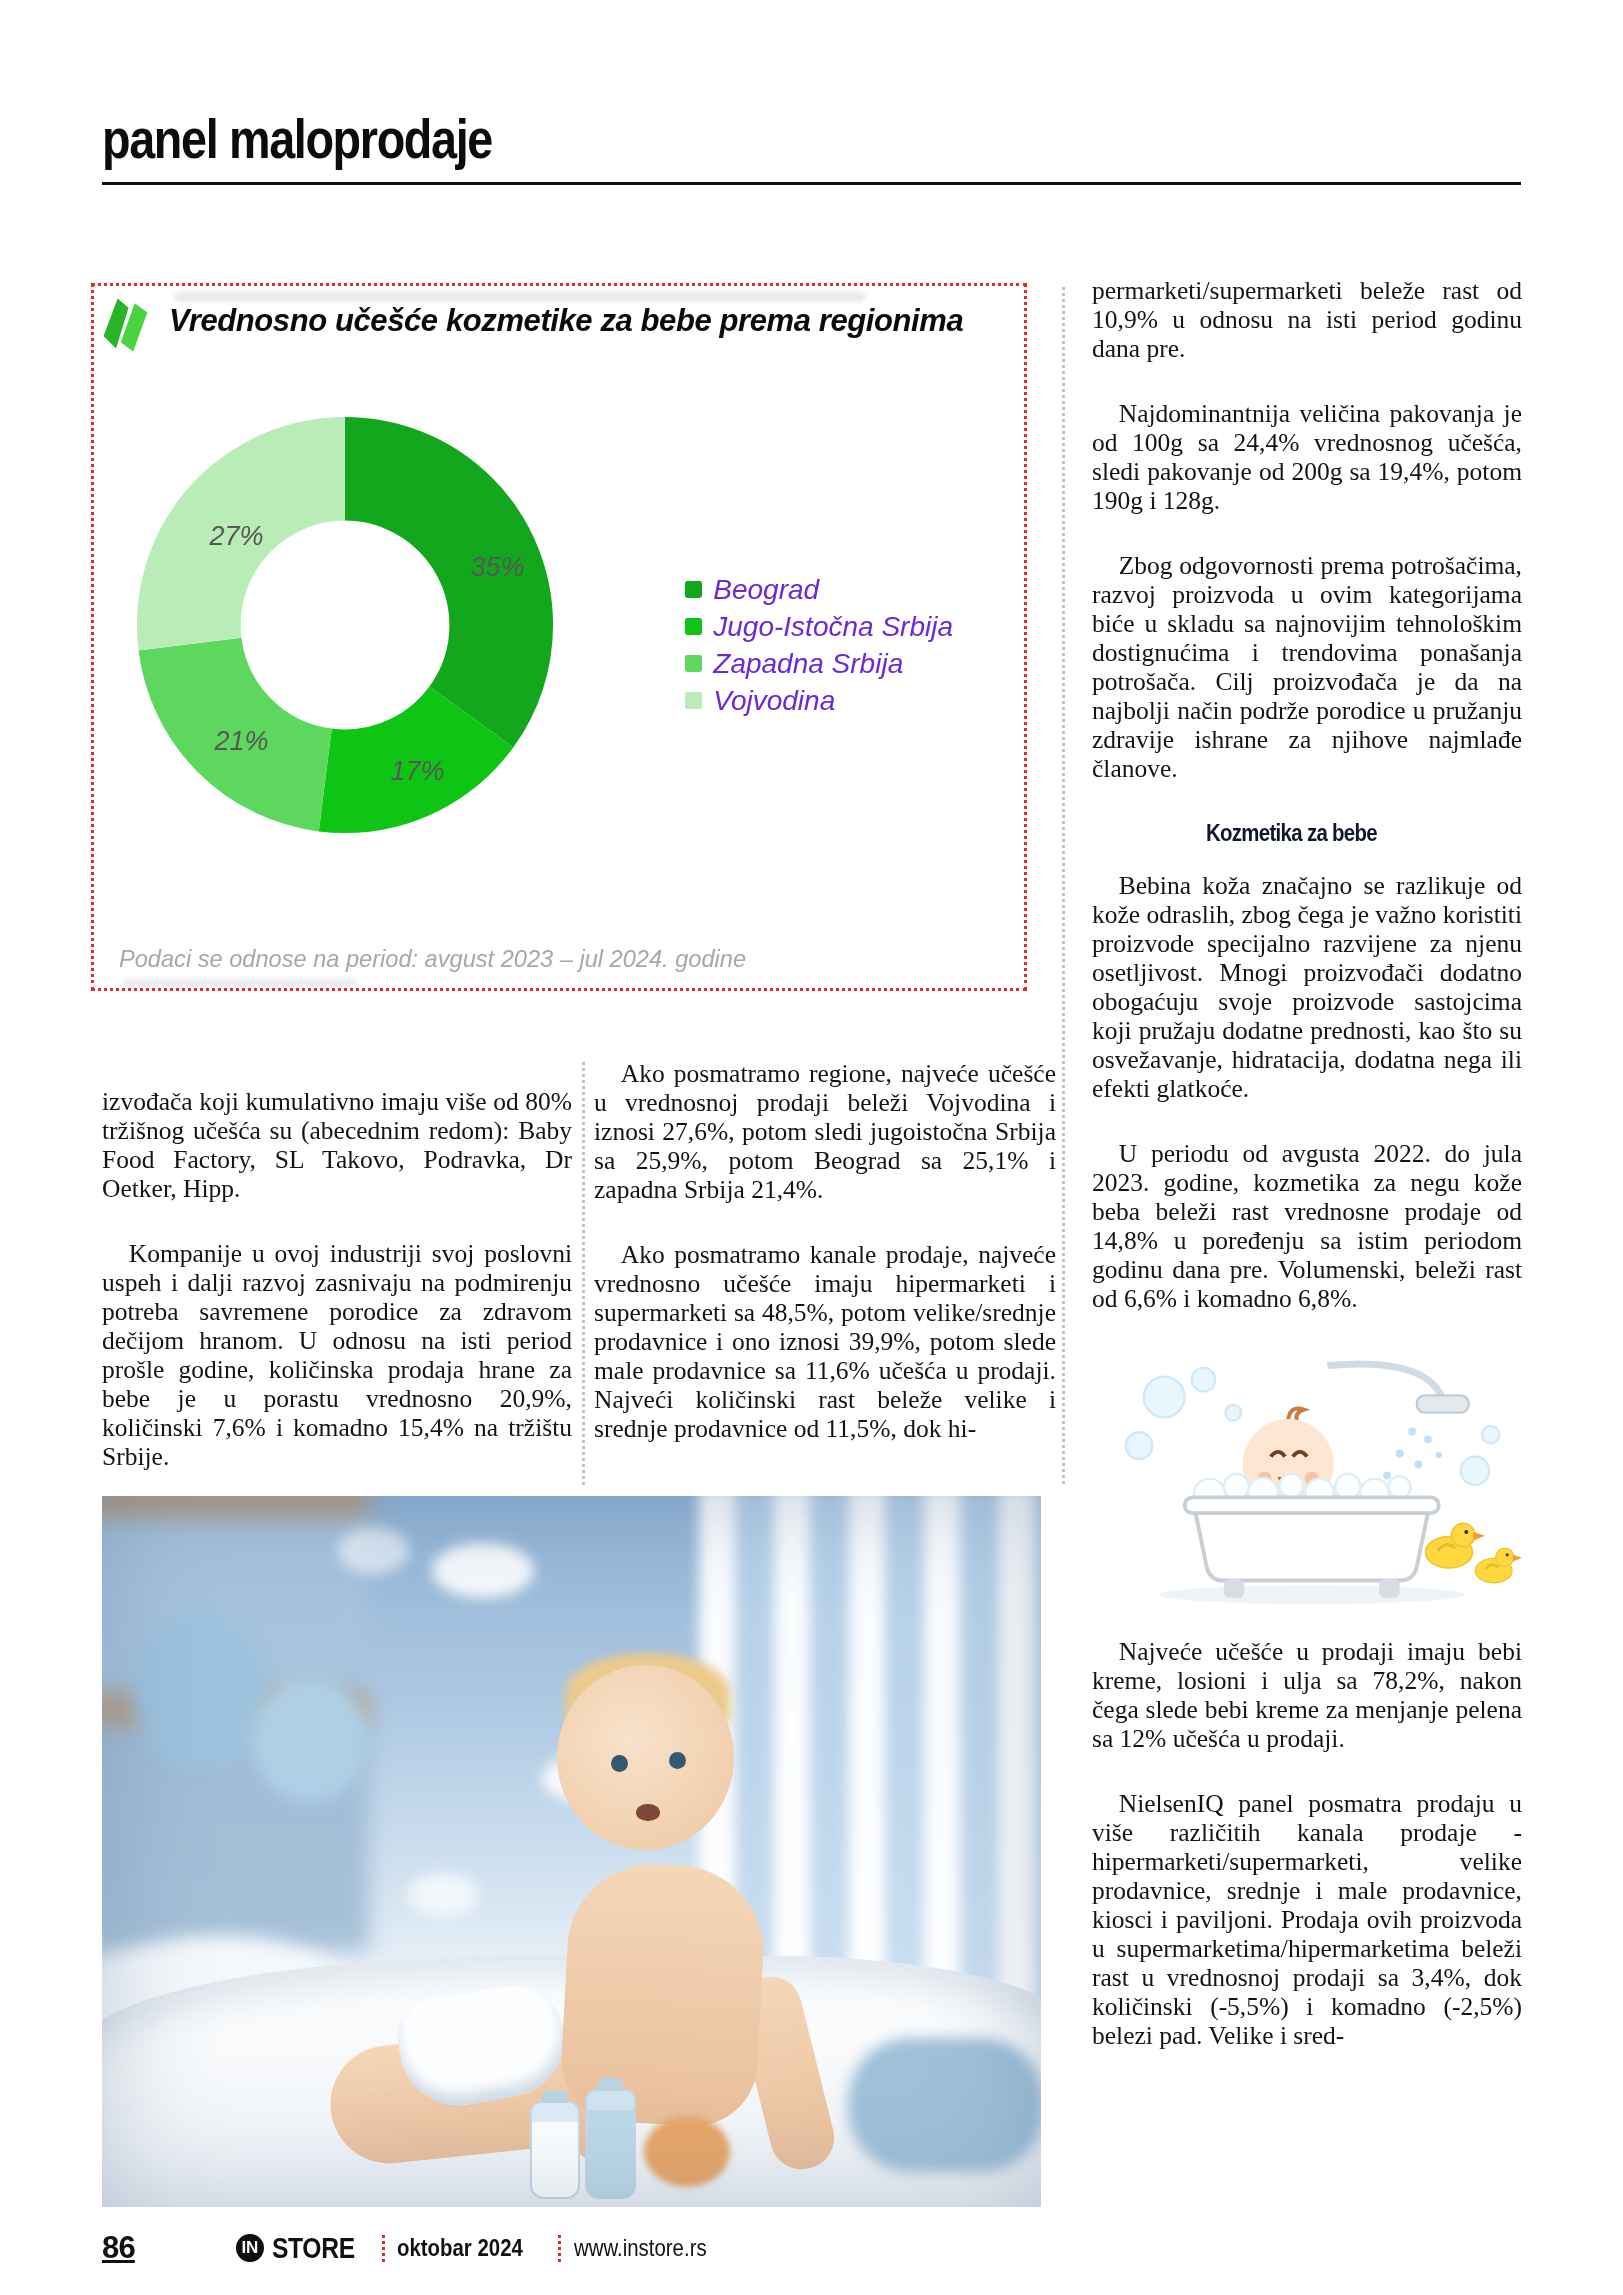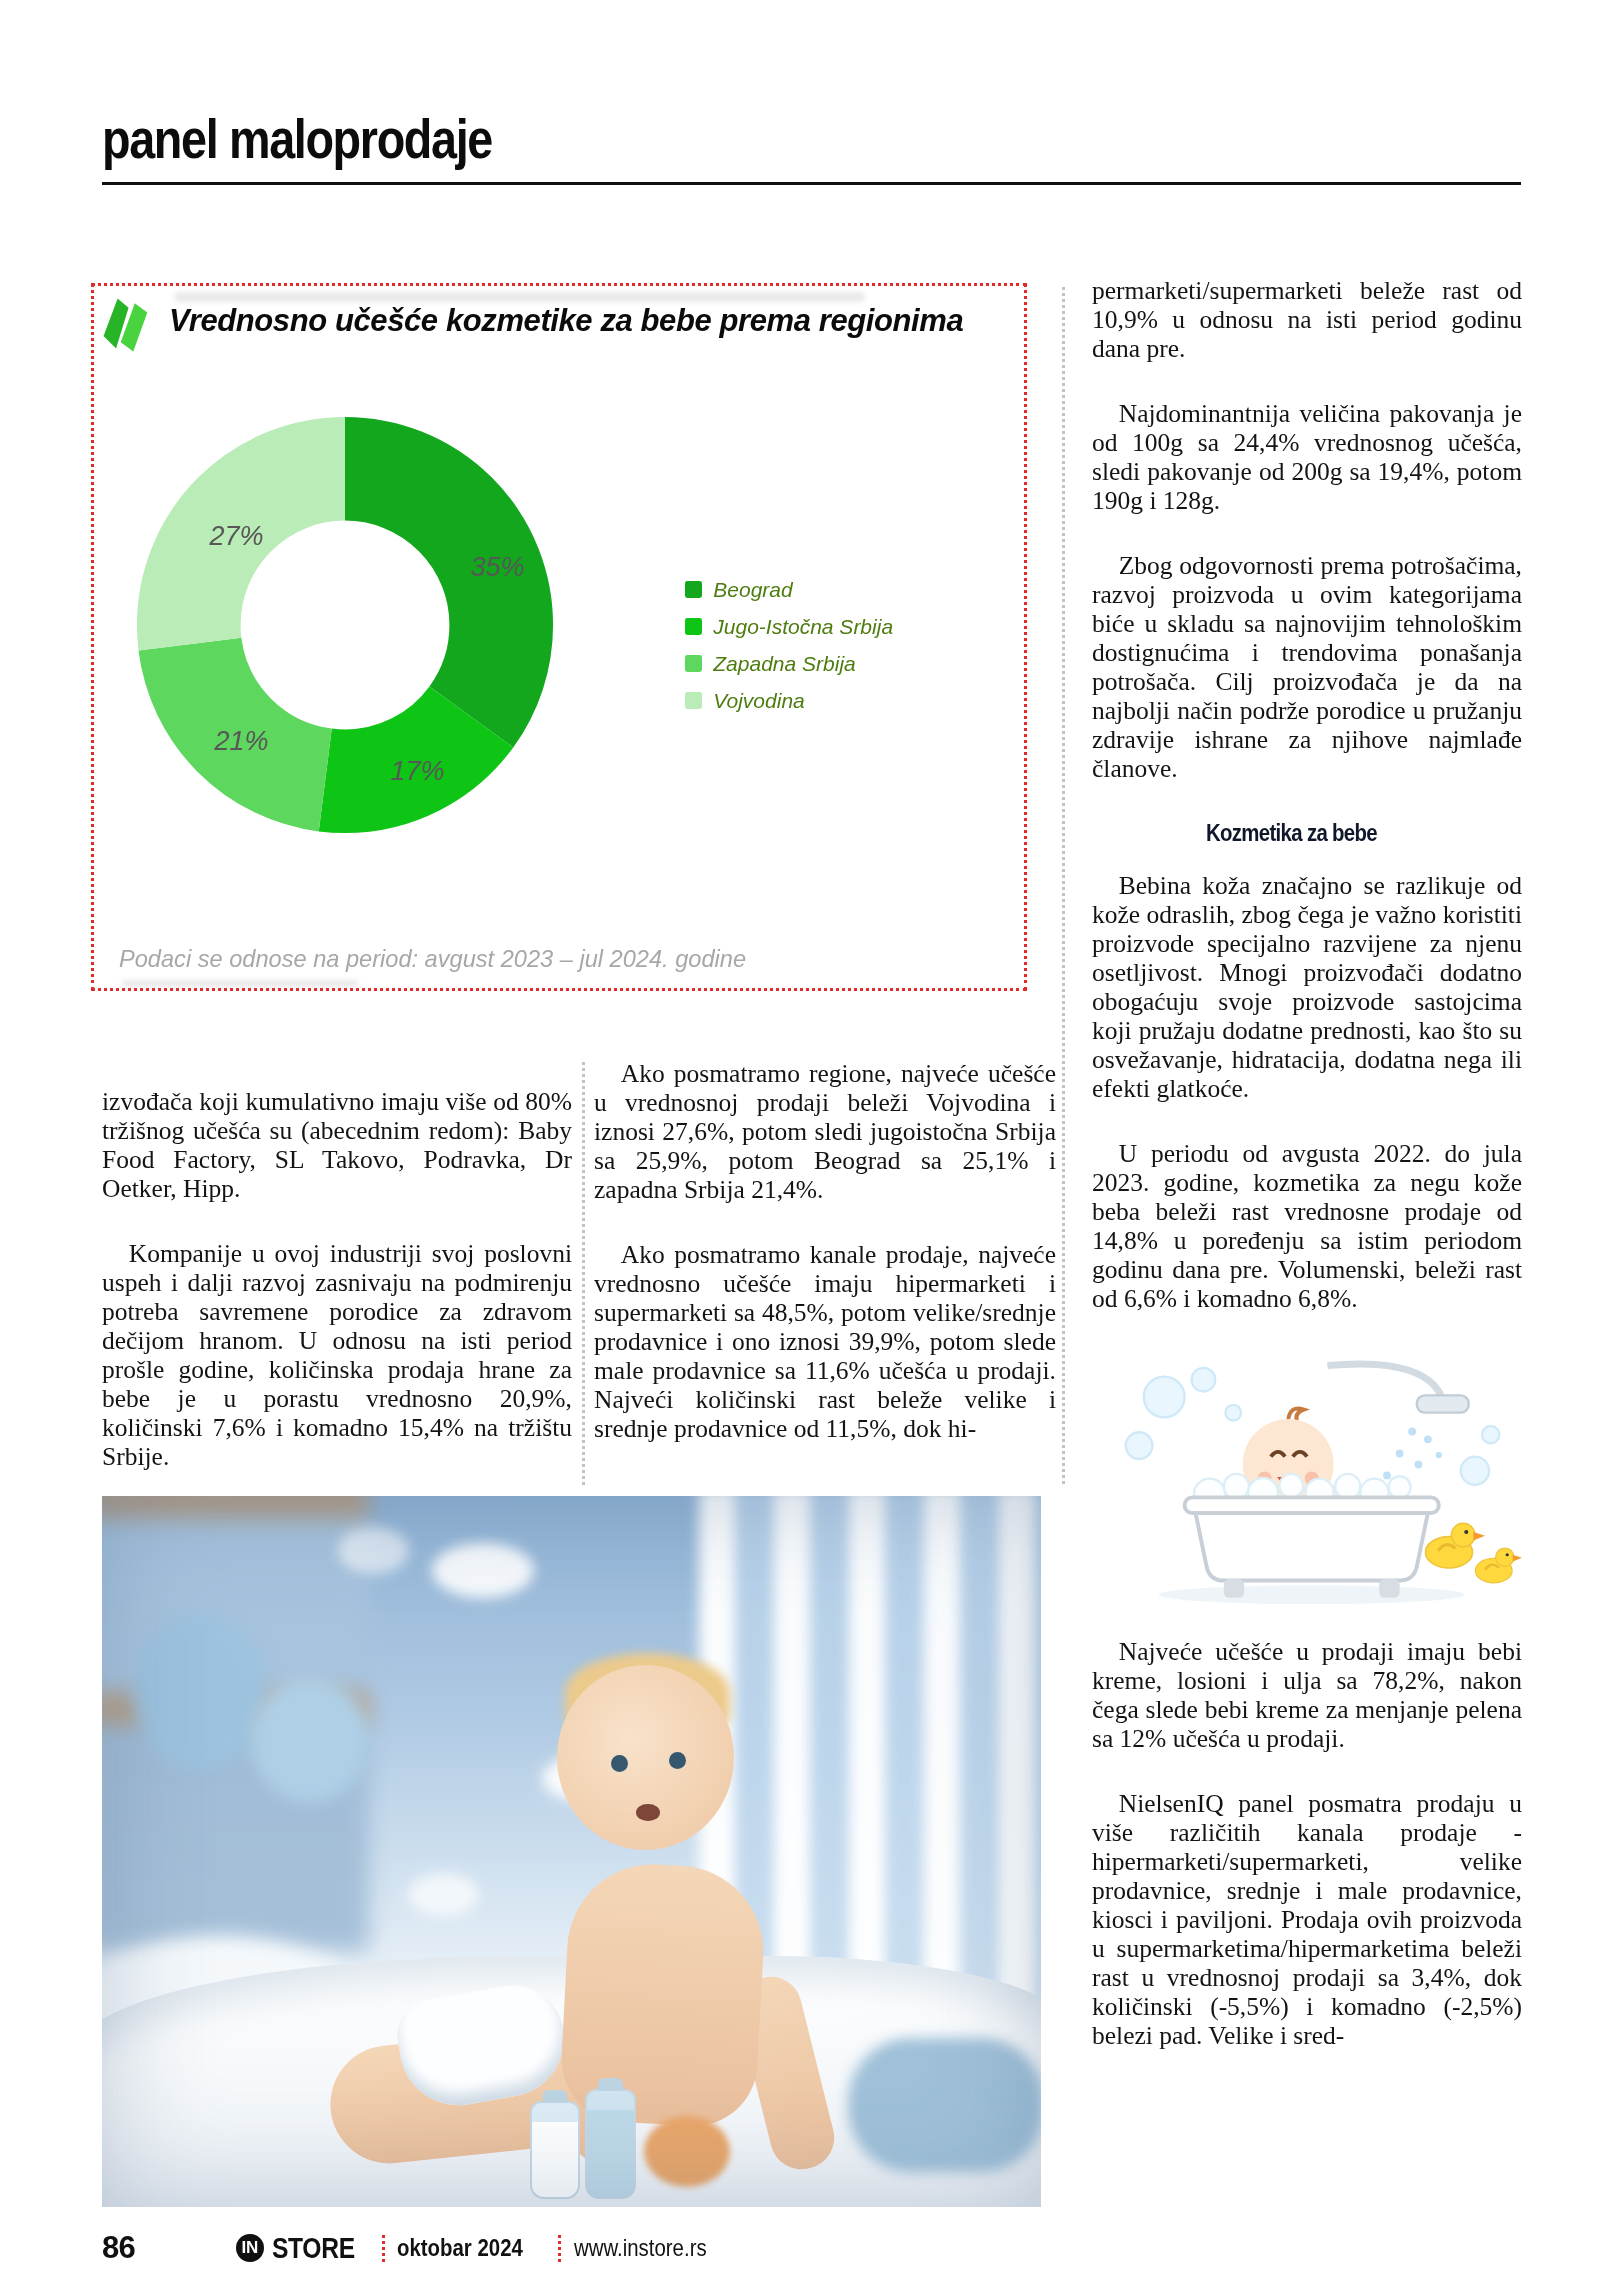--- a/index.html
+++ b/index.html
@@ -26,21 +26,21 @@
   #donut-svg{width:100%;height:100%;}
   .slice-label{position:absolute;width:79px;text-align:center;
     font-family:"Liberation Sans",sans-serif;font-size:27px;color:#575757;}
   #lbl-beograd{left:364px;top:266px;}
   #lbl-jugo{left:284px;top:470px;}
   #lbl-zapadna{left:108px;top:440px;}
   #lbl-vojvodina{left:103px;top:235px;}
   #legend{position:absolute;left:591px;top:292px;}
   .legend-item{display:flex;align-items:center;height:23.6px;margin-bottom:13.4px;}
   .legend-marker{width:17.3px;height:17.3px;border-radius:2.4px;margin-right:11px;flex:none;}
-  .legend-text{font-family:"Liberation Sans",sans-serif;font-size:21px;color:#4d7c0f;white-space:nowrap;}
+  .legend-text{font-family:"Liberation Sans",sans-serif;font-size:28px;color:#6d28d9;white-space:nowrap;}
   #chart-caption{position:absolute;left:25px;top:660px;
     font-family:"Liberation Sans",sans-serif;font-size:23.6px;color:#a7a7a7;}
 
   
   .v-divider{position:absolute;width:0;border-left:3.1px dotted #c2c2c2;}
   #vd1{left:582px;top:1062px;height:423px;}
   #vd2{left:1062px;top:287px;height:1197px;}
 
   
   .col{position:absolute;}
@@ -99,21 +99,21 @@
   #toy-orange{left:542px;top:620px;width:86px;height:71px;background:#e8a66a;border-radius:50%;filter:blur(3.1px);}
   .bottle{position:absolute;background:linear-gradient(180deg,#dcebf5 0 20%,#fcfeff 20%);
     border:2.4px solid #c6d7e4;border-radius:11px 11px 14px 14px;}
   .bottle::before{content:"";position:absolute;left:50%;transform:translateX(-50%);top:-12.6px;width:55%;height:12.6px;
     background:#bcd3e2;border-radius:6.3px 6.3px 0 0;}
   #bottle-1{left:428px;top:605px;width:46px;height:94px;}
   #bottle-2{left:483px;top:593px;width:47px;height:106px;background:linear-gradient(180deg,#cfe4ef 0 18%,#bdd9e8 18%);}
 
   
   #footer{position:absolute;left:102px;top:2229px;height:38px;display:flex;align-items:center;
-    font-family:"Liberation Sans",sans-serif;color:#111;}
+    font-family:"Liberation Sans",sans-serif;color:#111;text-decoration:underline;}
   #page-number{font-weight:800;font-size:31px;letter-spacing:-0.8px;}
   #logo-circle{width:28px;height:28px;border-radius:50%;background:#101010;color:#ffffff;
     display:flex;align-items:center;justify-content:center;font-weight:800;font-size:17px;margin-left:101px;flex:none;}
   #brand-name{font-weight:800;font-size:29px;margin-left:7.9px;letter-spacing:-0.4px;}
   .dot-sep{height:27px;border-left:3.1px dotted #e12b28;margin:0 12.6px;}
   #footer-issue{font-weight:700;font-size:24px;}
   #footer-site{font-weight:400;font-size:24px;}
 </style>
 </head>
 <body>

